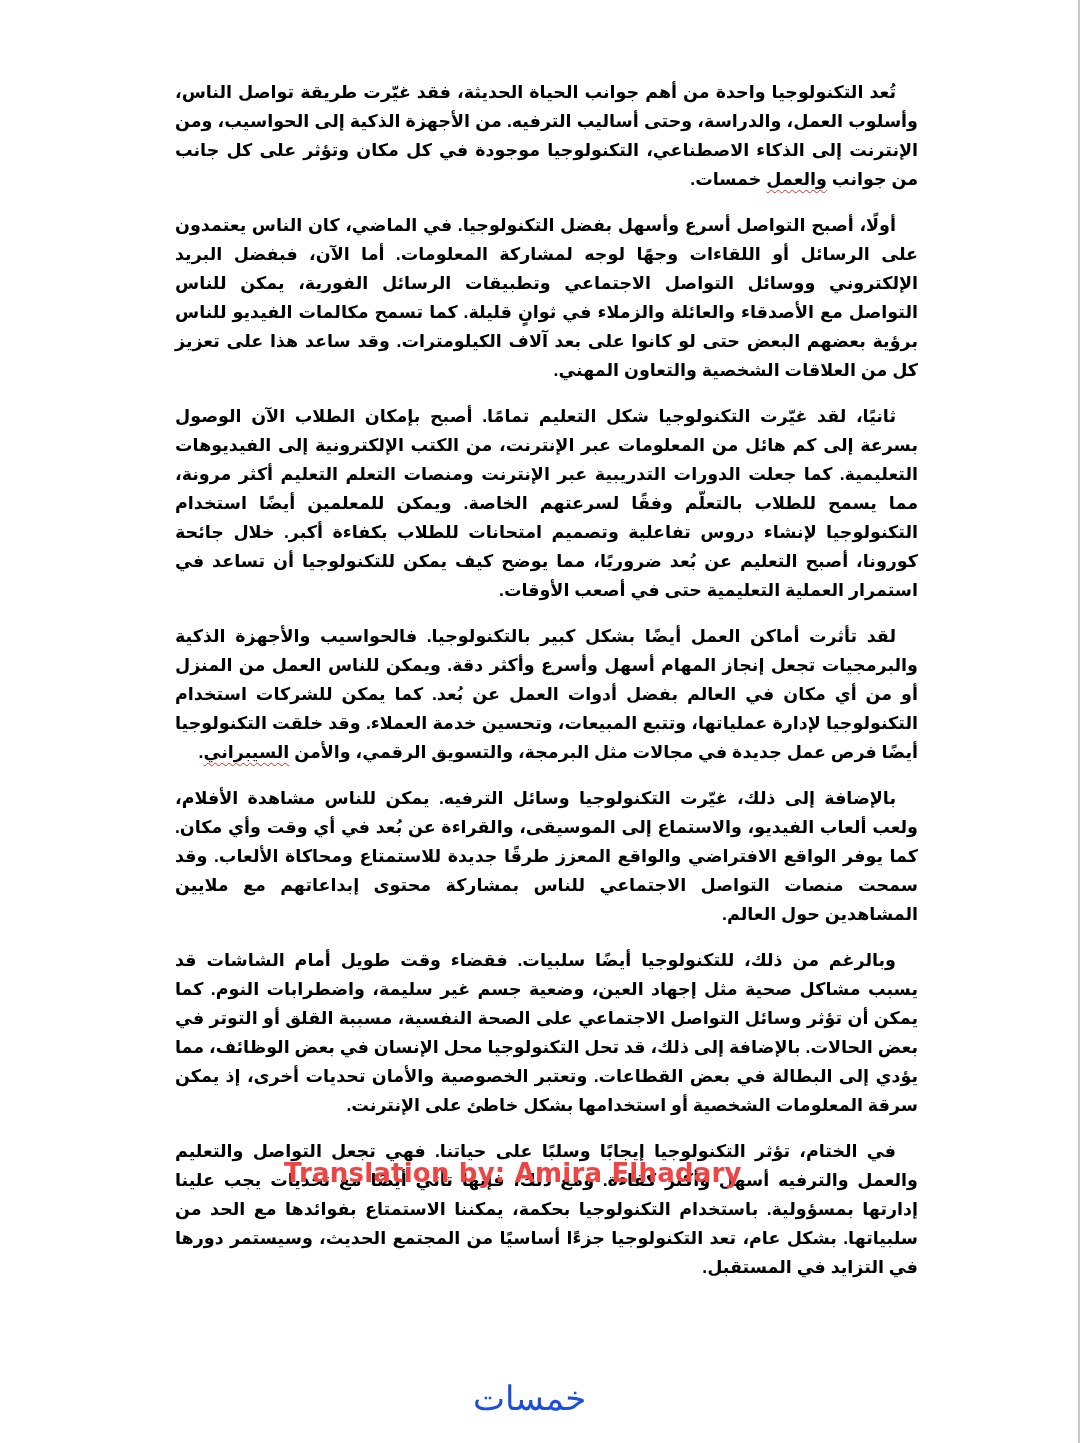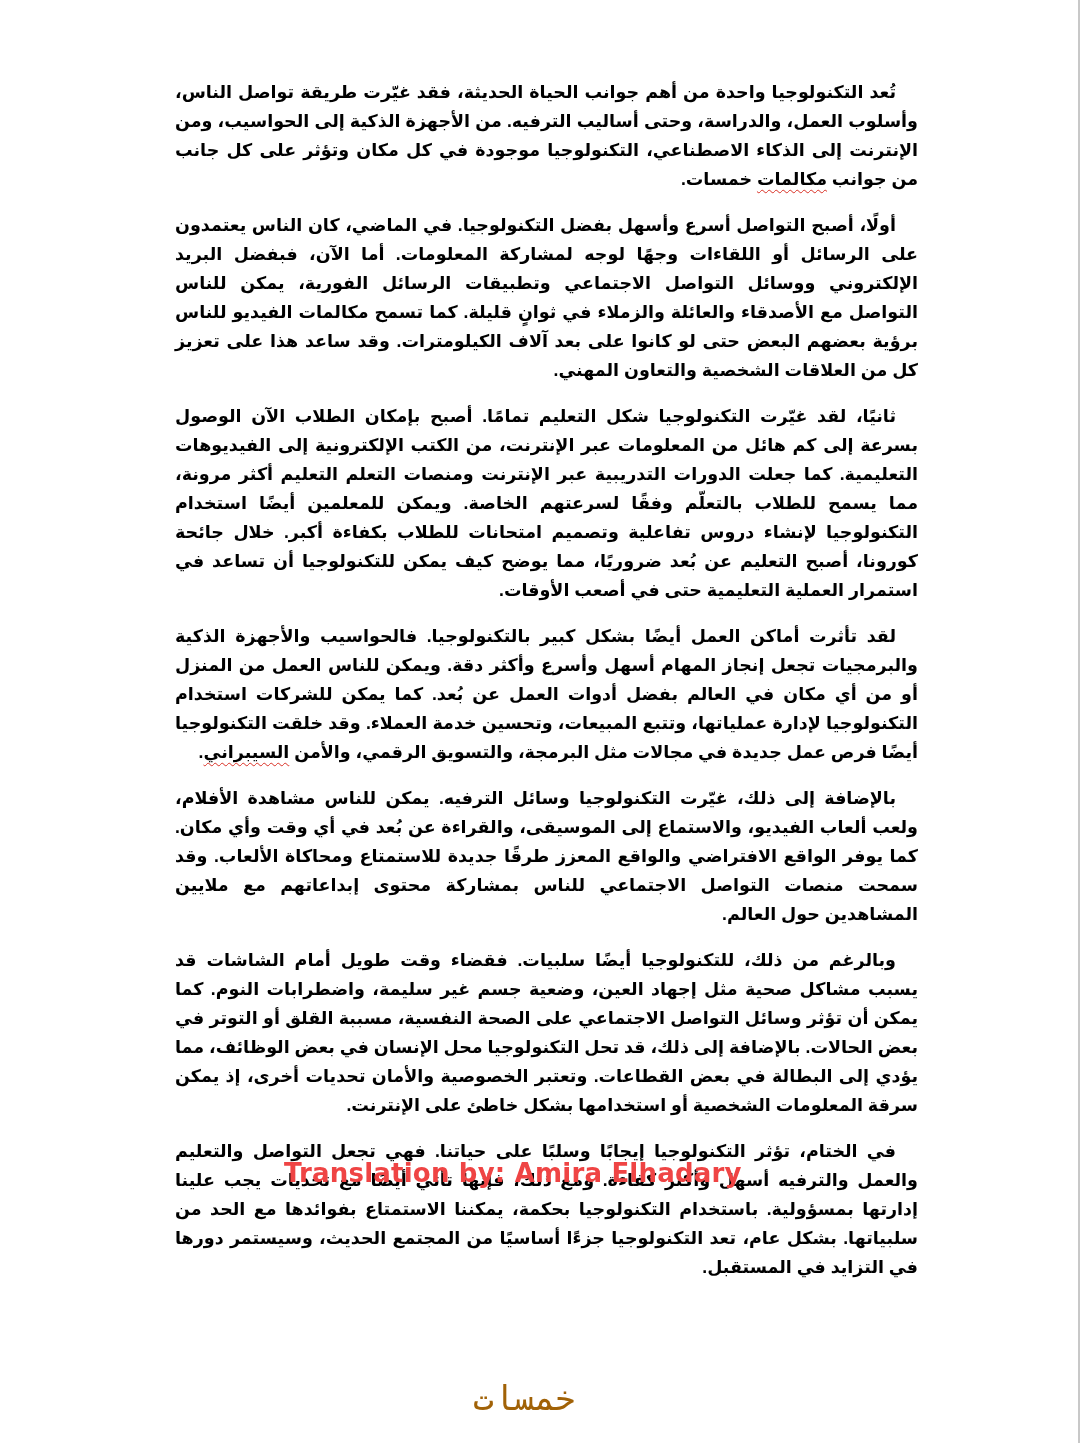--- a/index.html
+++ b/index.html
@@ -51,35 +51,35 @@
       font-size: 26px;
       font-weight: bold;
       color: #ef4444;
       direction: ltr;
       letter-spacing: 0.2px;
     }
     .watermark {
       position: absolute;
       left: 473px;
       top: 1378px;
-      font-family: Liberation Mono, monospace;
+      font-family: Liberation Sans, sans-serif;
       font-size: 34px;
-      color: #a16207;
+      color: #1d4ed8;
       direction: rtl;
       letter-spacing: 1px;
     }
   </style>
 </head>
 <body>
 
 <div class="page-edge"></div>
 
 <div class="doc-body">
   <p class="para">
-    <span>تُعد التكنولوجيا واحدة من أهم جوانب الحياة الحديثة، فقد غيّرت طريقة تواصل الناس، وأسلوب العمل، والدراسة، وحتى أساليب الترفيه. من الأجهزة الذكية إلى الحواسيب، ومن الإنترنت إلى الذكاء الاصطناعي، التكنولوجيا موجودة في كل مكان وتؤثر على كل جانب من جوانب </span><span class="spell">مكالمات</span><span> خمسات.</span>
+    <span>تُعد التكنولوجيا واحدة من أهم جوانب الحياة الحديثة، فقد غيّرت طريقة تواصل الناس، وأسلوب العمل، والدراسة، وحتى أساليب الترفيه. من الأجهزة الذكية إلى الحواسيب، ومن الإنترنت إلى الذكاء الاصطناعي، التكنولوجيا موجودة في كل مكان وتؤثر على كل جانب من جوانب </span><span class="spell">والعمل</span><span> خمسات.</span>
   </p>
   <p class="para">
     <span>أولًا، أصبح التواصل أسرع وأسهل بفضل التكنولوجيا. في الماضي، كان الناس يعتمدون على الرسائل أو اللقاءات وجهًا لوجه لمشاركة المعلومات. أما الآن، فبفضل البريد الإلكتروني ووسائل التواصل الاجتماعي وتطبيقات الرسائل الفورية، يمكن للناس التواصل مع الأصدقاء والعائلة والزملاء في ثوانٍ قليلة. كما تسمح مكالمات الفيديو للناس برؤية بعضهم البعض حتى لو كانوا على بعد آلاف الكيلومترات. وقد ساعد هذا على تعزيز كل من العلاقات الشخصية والتعاون المهني.</span>
   </p>
   <p class="para">
     <span>ثانيًا، لقد غيّرت التكنولوجيا شكل التعليم تمامًا. أصبح بإمكان الطلاب الآن الوصول بسرعة إلى كم هائل من المعلومات عبر الإنترنت، من الكتب الإلكترونية إلى الفيديوهات التعليمية. كما جعلت الدورات التدريبية عبر الإنترنت ومنصات التعلم التعليم أكثر مرونة، مما يسمح للطلاب بالتعلّم وفقًا لسرعتهم الخاصة. ويمكن للمعلمين أيضًا استخدام التكنولوجيا لإنشاء دروس تفاعلية وتصميم امتحانات للطلاب بكفاءة أكبر. خلال جائحة كورونا، أصبح التعليم عن بُعد ضروريًا، مما يوضح كيف يمكن للتكنولوجيا أن تساعد في استمرار العملية التعليمية حتى في أصعب الأوقات.</span>
   </p>
   <p class="para">
     <span>لقد تأثرت أماكن العمل أيضًا بشكل كبير بالتكنولوجيا. فالحواسيب والأجهزة الذكية والبرمجيات تجعل إنجاز المهام أسهل وأسرع وأكثر دقة. ويمكن للناس العمل من المنزل أو من أي مكان في العالم بفضل أدوات العمل عن بُعد. كما يمكن للشركات استخدام التكنولوجيا لإدارة عملياتها، وتتبع المبيعات، وتحسين خدمة العملاء. وقد خلقت التكنولوجيا أيضًا فرص عمل جديدة في مجالات مثل البرمجة، والتسويق الرقمي، والأمن </span><span class="spell">السيبراني</span><span>.</span>
   </p>

